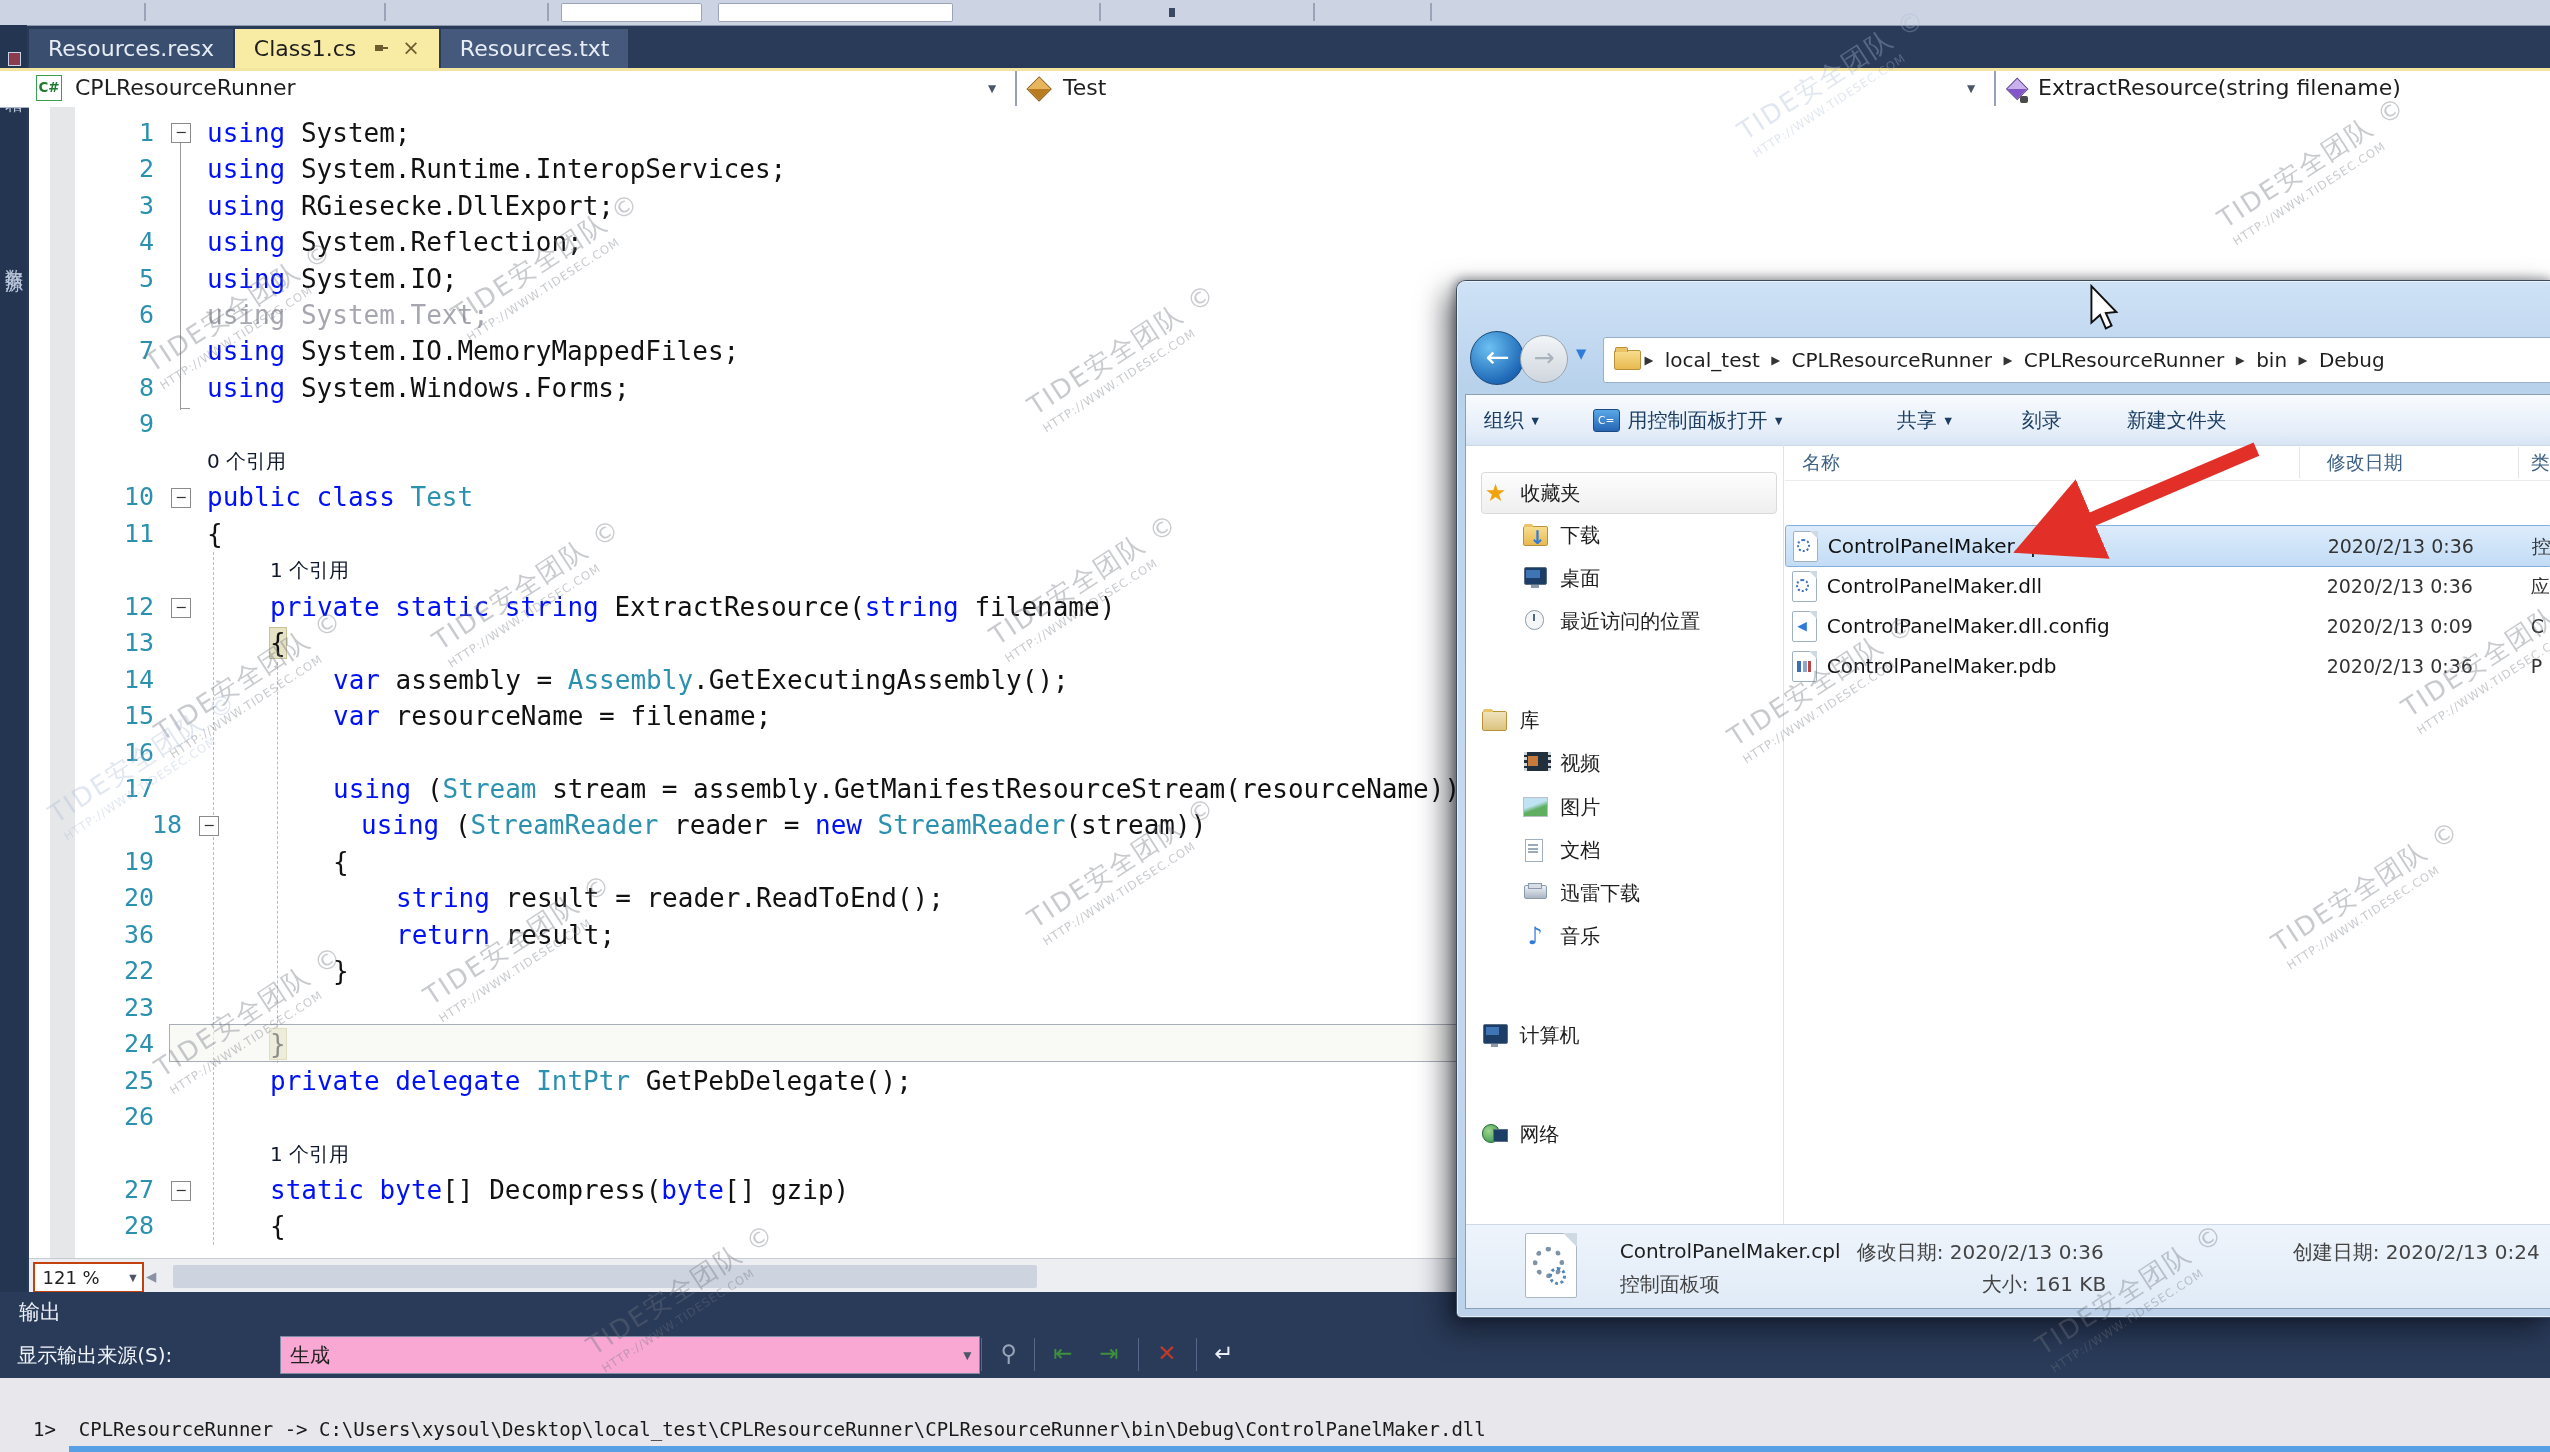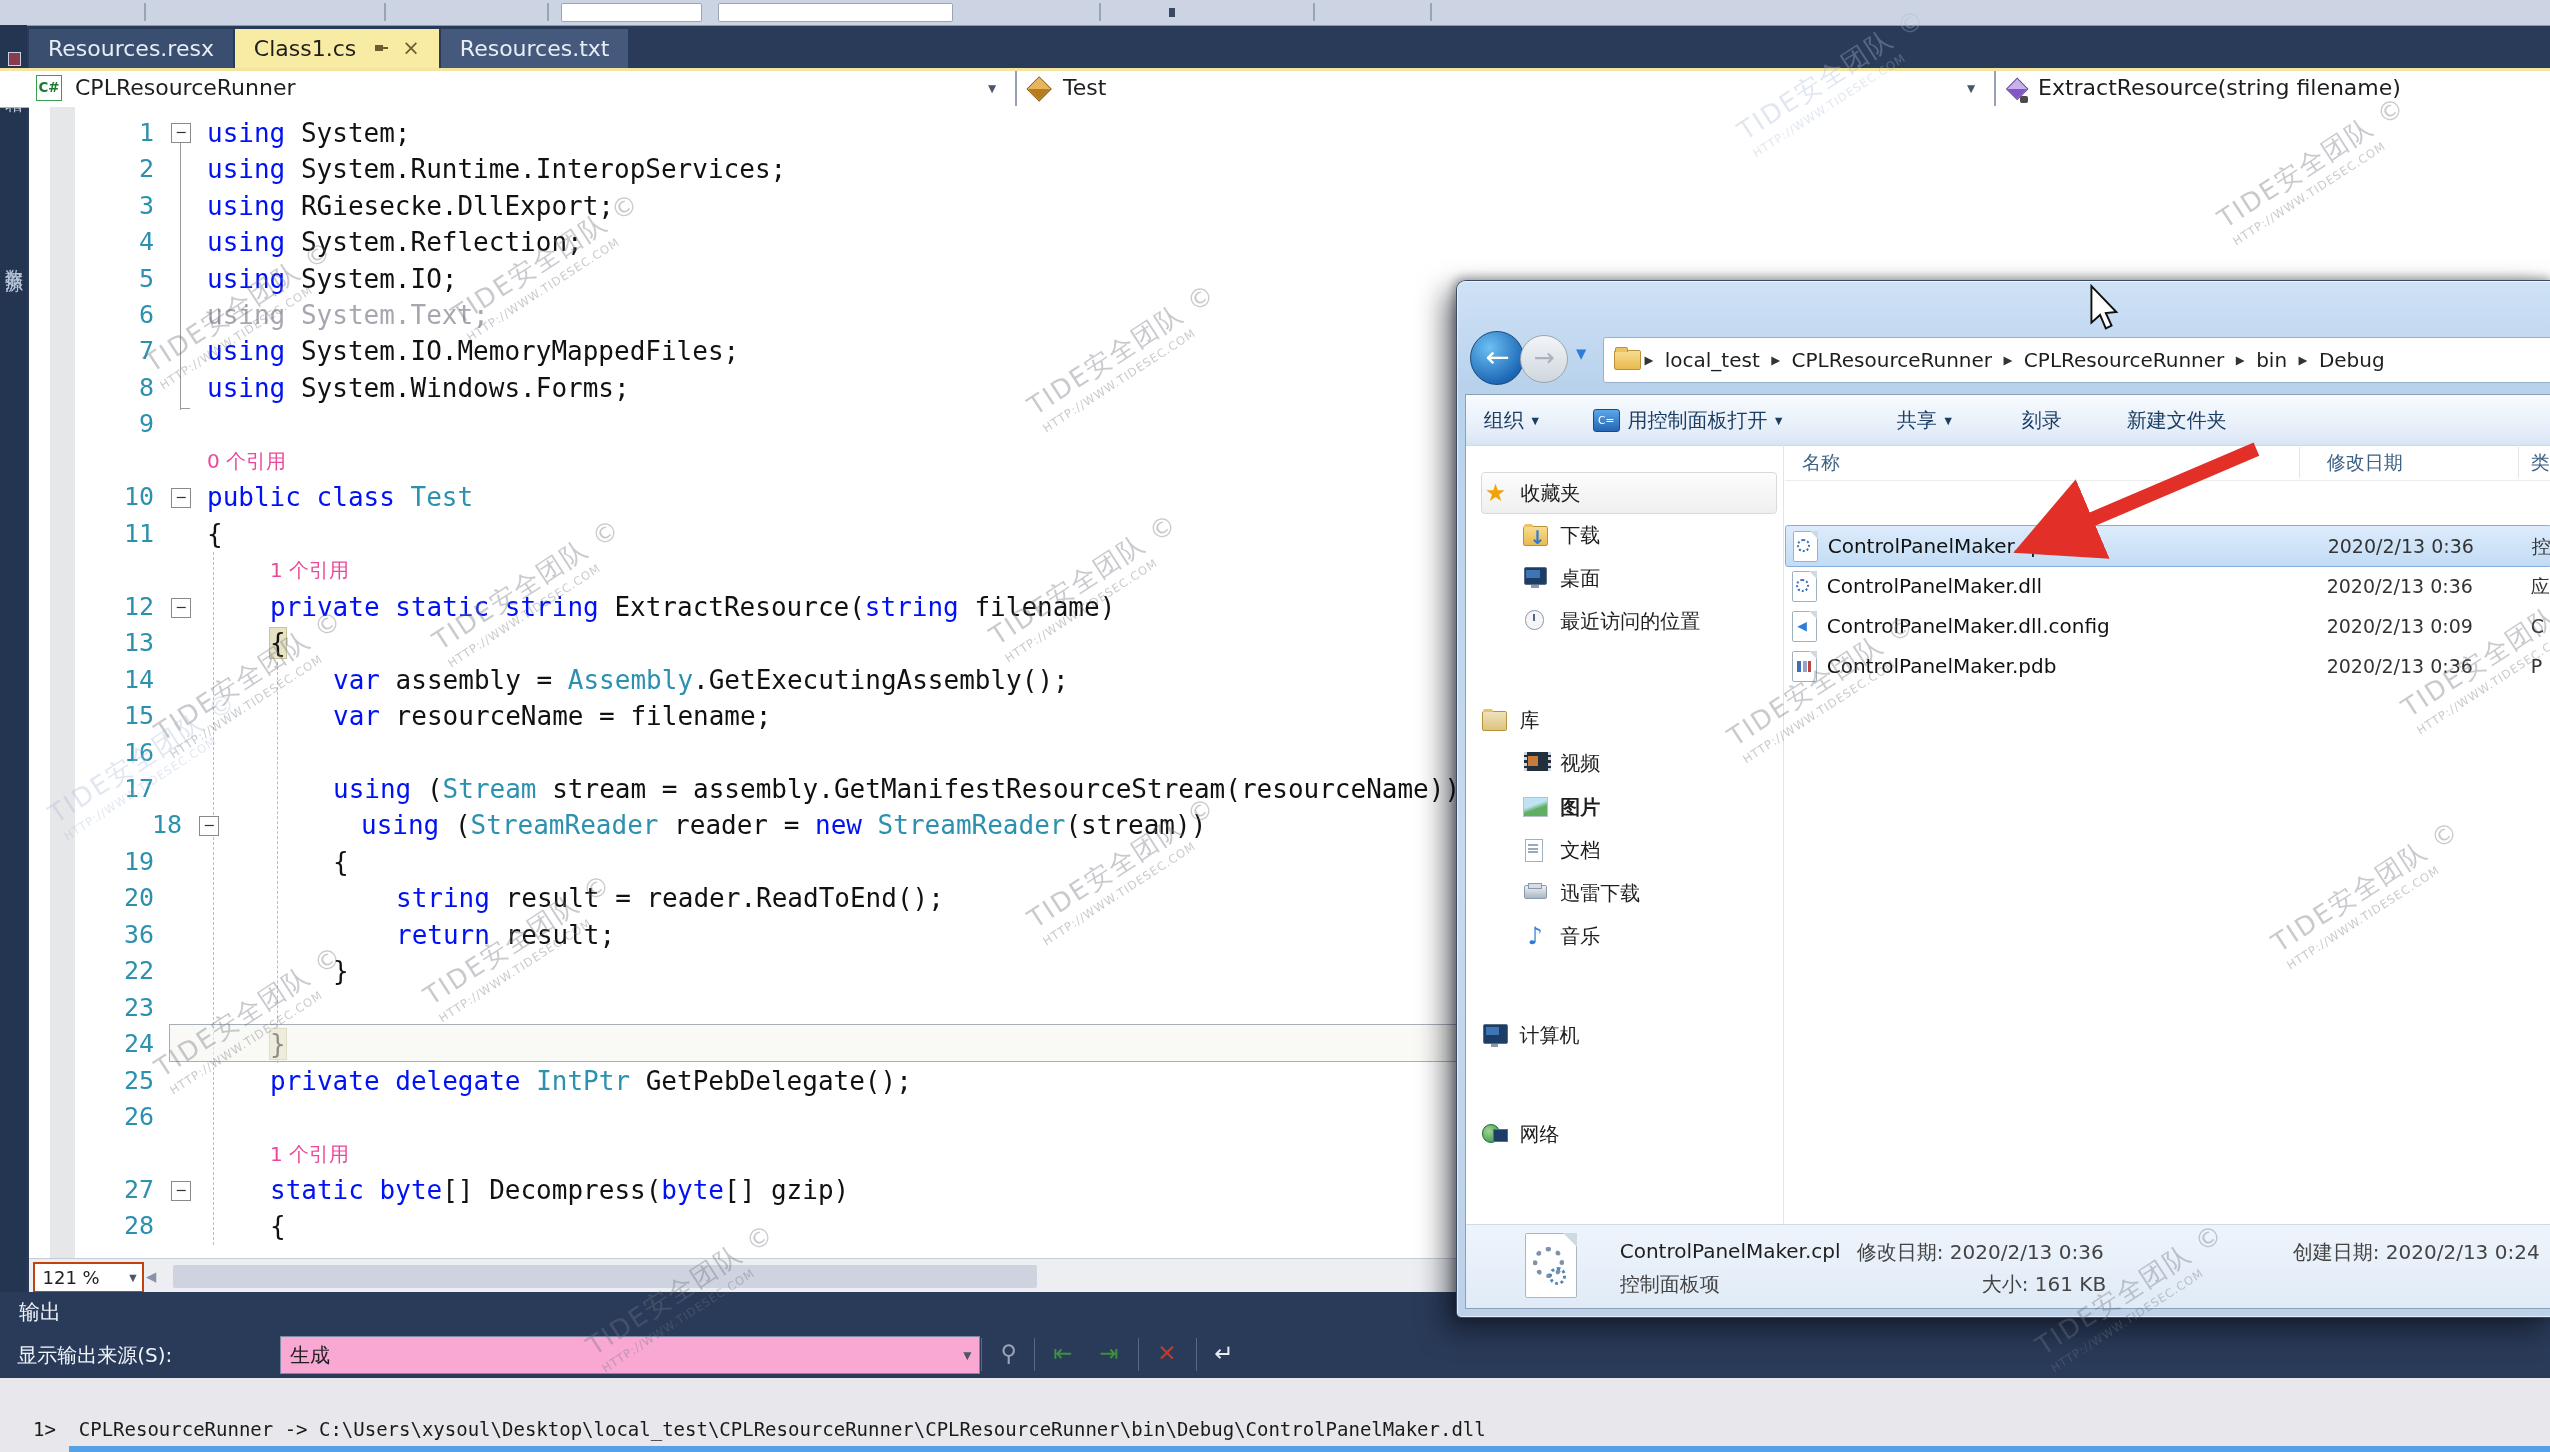--- a/index.html
+++ b/index.html
@@ -37,21 +37,21 @@
   .editor{position:absolute;left:29px;top:107px;width:2522px;height:1151px;background:#fff;overflow:hidden;}
   .imargin{position:absolute;left:21px;top:0;width:25px;height:100%;background:#e6e7e8;}
   .erow{position:absolute;left:0;height:36px;width:100%;}
   .lnum{position:absolute;left:46px;width:79px;text-align:right;color:#2b91af;
         font-family:"DejaVu Sans Mono",monospace;font-size:25px;line-height:36px;}
   .fold{position:absolute;left:142px;top:8.6px;width:18px;height:18px;border:1px solid #8a8a8a;background:#fff;
         font-size:14.4px;line-height:16.3px;text-align:center;color:#333;}
   .codes{position:absolute;top:0;white-space:pre;font-family:"DejaVu Sans Mono",monospace;font-size:26px;line-height:36px;}
   .codes .k{color:#0012f5;} .codes .p{color:#111;} .codes .t{color:#2b91af;} .codes .g{color:#a6a6b0;}
   .codes .b{color:#111;background:#e6e2c3;outline:1px solid #c9c39a;}
-  .lens{position:absolute;top:0;color:#ec4899;font-size:20px;line-height:36px;white-space:pre;}
+  .lens{position:absolute;top:0;color:#0f172a;font-size:20px;line-height:36px;white-space:pre;}
   .curbox{position:absolute;left:140px;width:2370px;height:36px;border:1px solid #a8aeb8;background:rgba(244,244,238,.55);}
   .foldline{position:absolute;width:1px;background:#9a9a9a;}
   .guide{position:absolute;width:0;border-left:1px dashed #bcbcbc;}
   
   .zoombar{position:absolute;left:29px;top:1258px;width:2522px;height:35px;background:#eceef2;border-top:1px solid #c6ccd6;}
   .zoombox{position:absolute;left:3.8px;top:2.9px;width:100px;height:27px;background:#fff;border:2px solid #c2410c;
            font-size:18px;line-height:27px;padding-left:7.7px;color:#222;}
   .zoombox .za{position:absolute;right:5.8px;top:0;font-size:9.6px;color:#4a5568;line-height:27px;}
   .hthumb{position:absolute;left:144px;top:5.8px;width:864px;height:23px;background:#cdd3df;border-radius:1.9px;}
   .harrow{position:absolute;left:117px;top:4.8px;font-size:13.4px;color:#8a93a6;line-height:25px;}
@@ -504,21 +504,21 @@
               <span class="fsq" style="background:linear-gradient(#efe3bd,#dcc37e);"></span>
             </span>
             <span>库</span>
           </div>
           <div class="snode" style="top: 298px; left: 56px;">
             <span class="sic video">
               <span class="film"></span>
             </span>
             <span>视频</span>
           </div>
-          <div class="snode" style="top: 342px; left: 56px; font-weight: bold;">
+          <div class="snode" style="top: 342px; left: 56px;">
             <span class="sic pictures">
               <span class="pic"></span>
             </span>
             <span>图片</span>
           </div>
           <div class="snode" style="top: 385px; left: 56px;">
             <span class="sic documents">
               <span class="doc"></span>
             </span>
             <span>文档</span>

